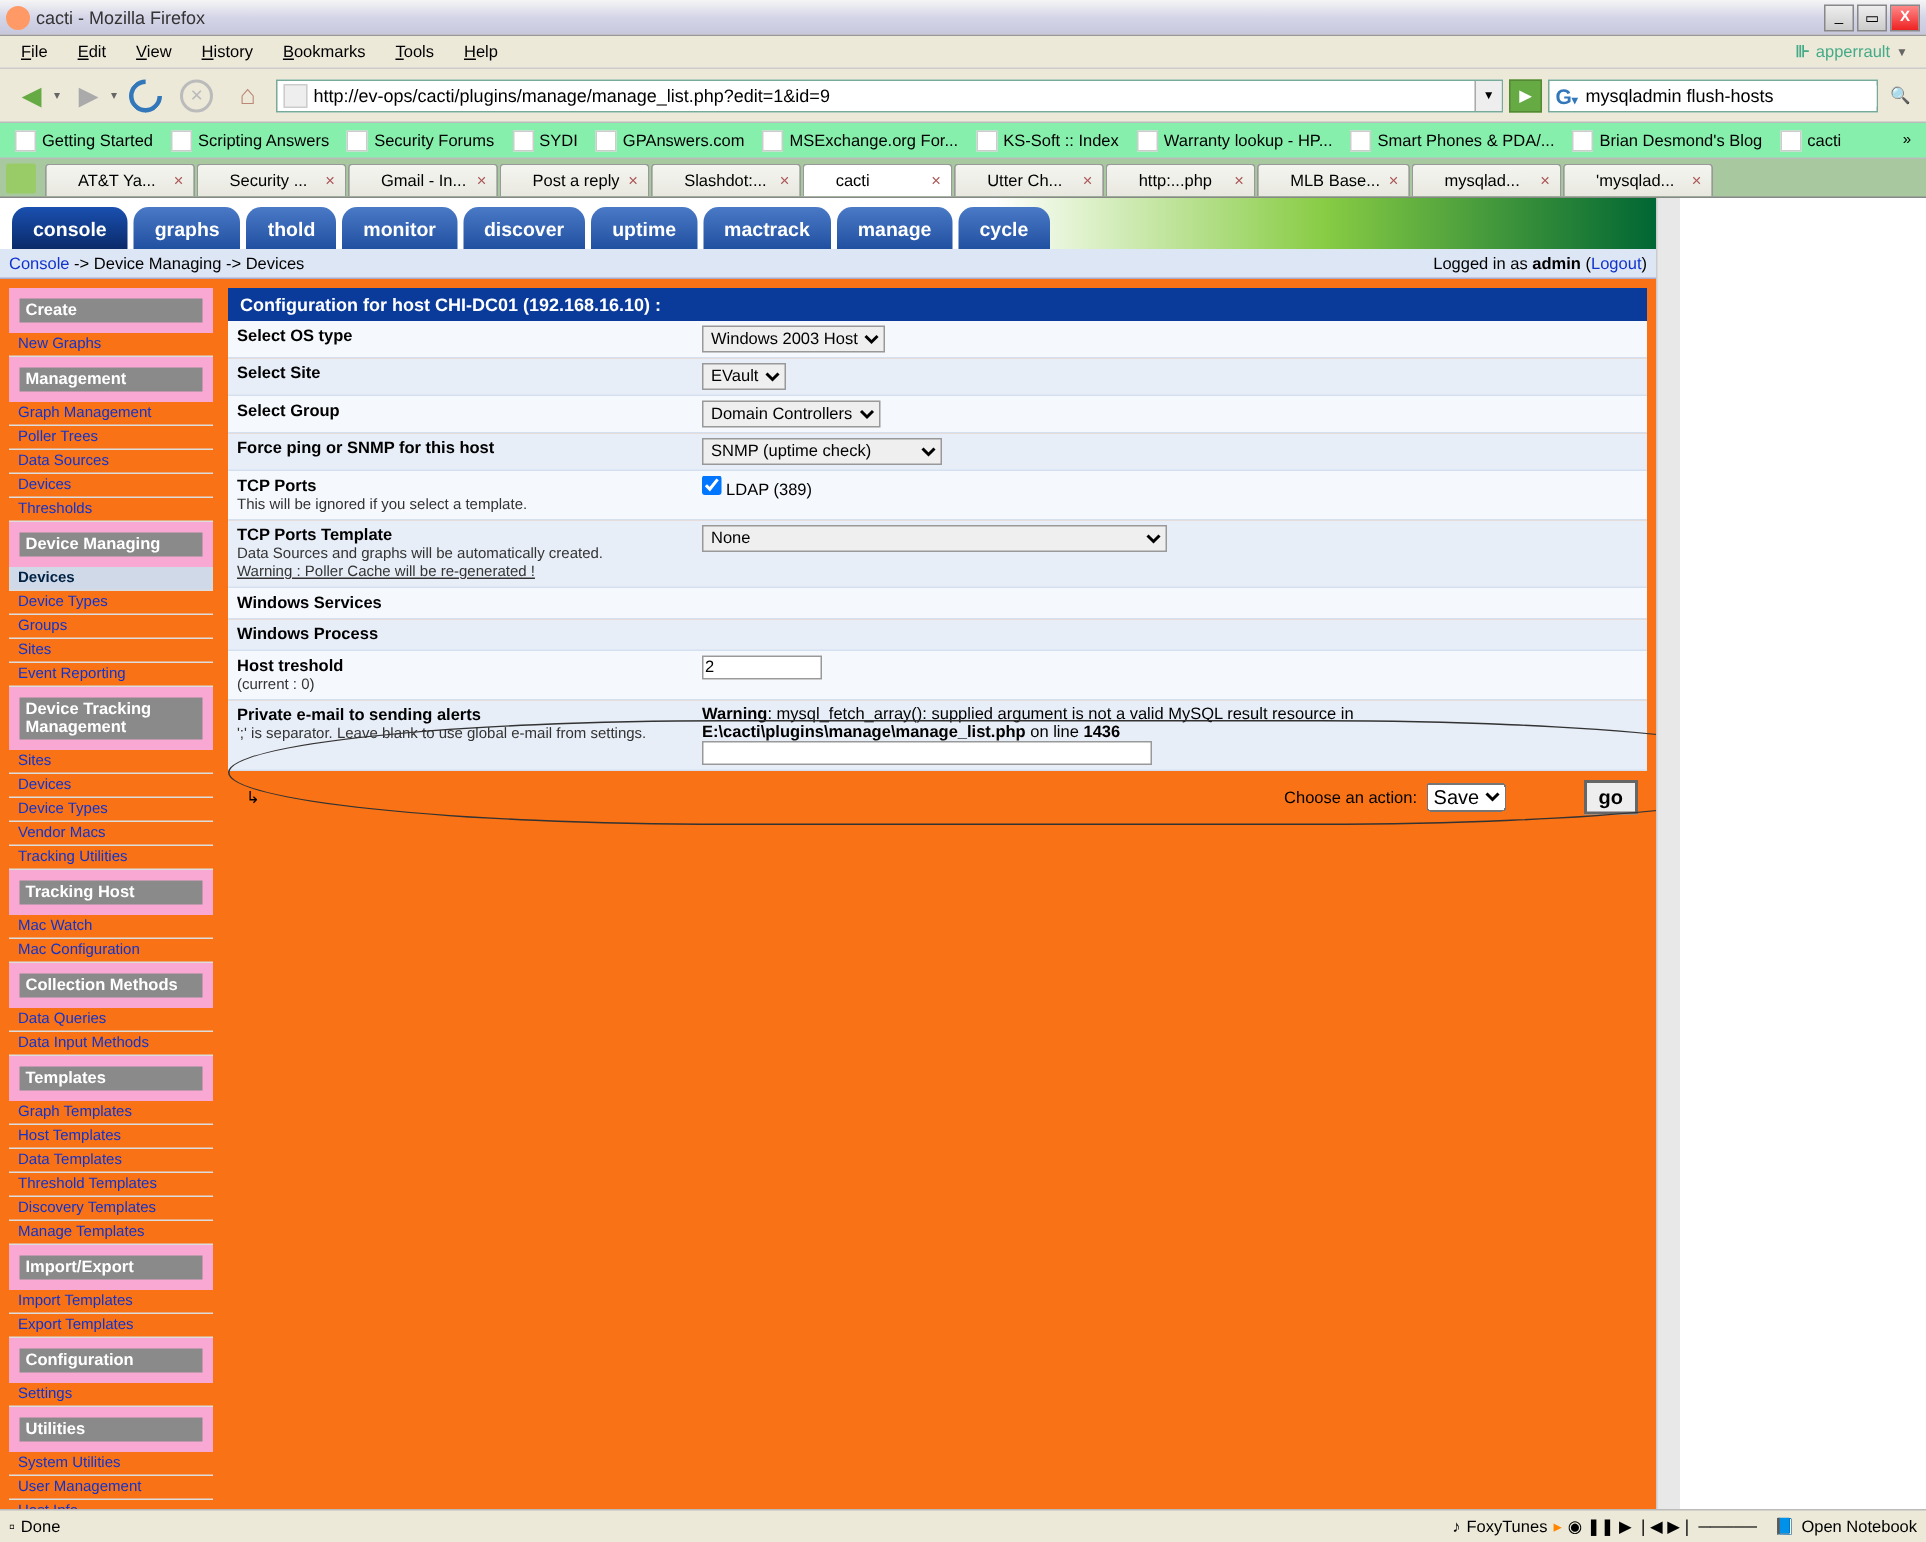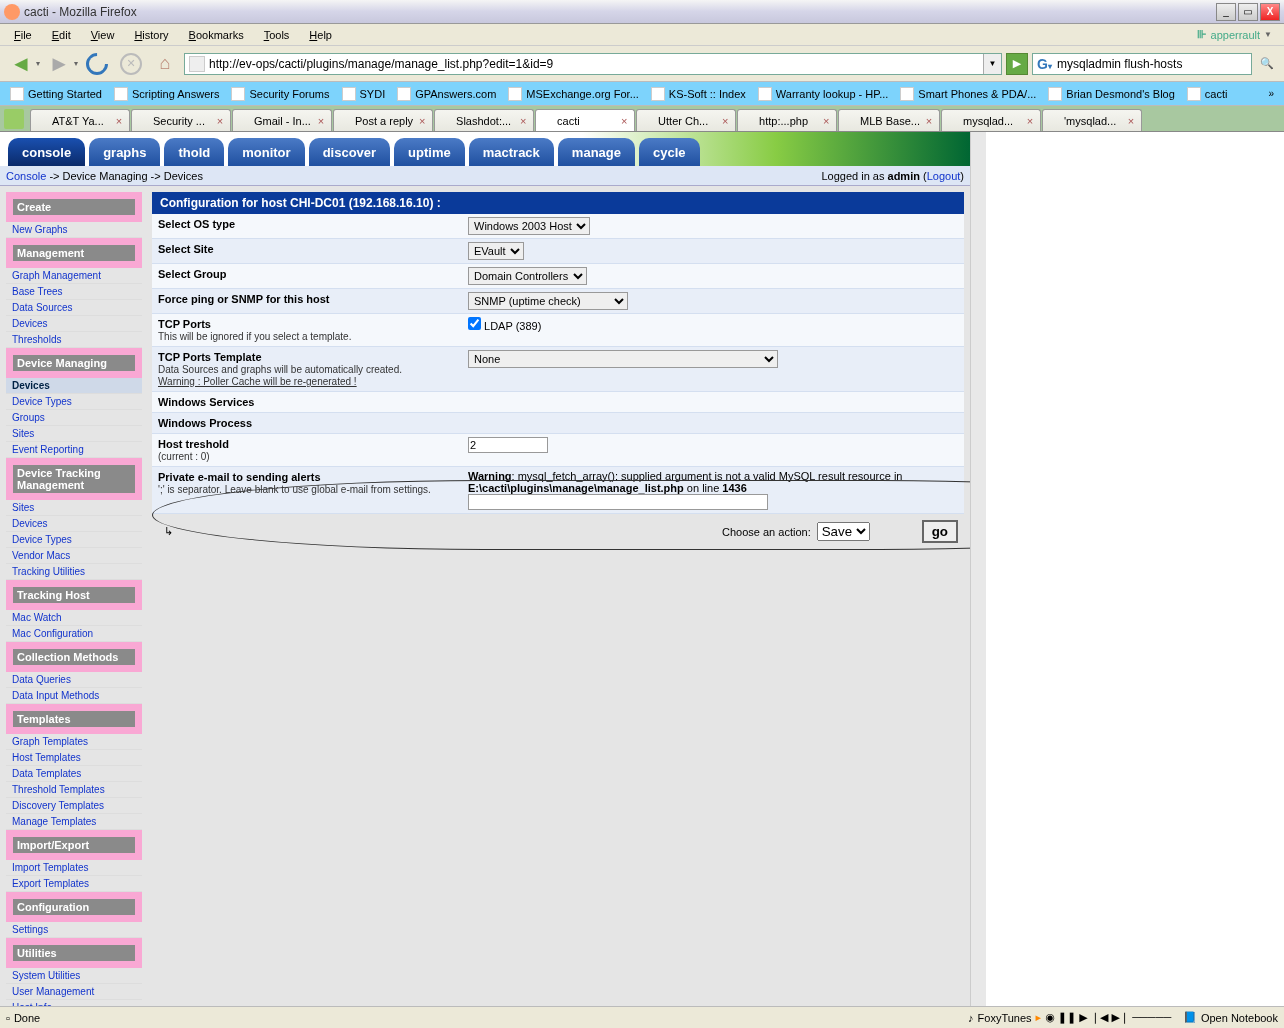--- a/index.html
+++ b/index.html
@@ -34,36 +34,36 @@
 .url-bar .page-ico { width: 16px; height: 16px; margin: 0 4px; background: #eee; border: 1px solid #ccc; }
 .url-text { flex: 1; border: none; font-size: 12px; outline: none; }
 .url-dd { width: 18px; background: #eee; height: 100%; display:flex;align-items:center;justify-content:center;font-size:8px;border-left:1px solid #aaa; }
 .go-btn { width: 22px; height: 22px; background: #6a4; display:flex;align-items:center;justify-content:center;color:#fff;border:1px solid #583; }
 .search-bar { width: 220px; height: 22px; border: 1px solid #7a9; background: #fff; display: flex; align-items: center; }
 .search-ico { width: 16px; margin: 0 4px; color: #37b; font-size: 14px; font-weight: bold; }
 .search-text { flex: 1; border: none; font-size: 12px; outline: none; }
 .search-go { width: 22px; height: 22px; display:flex;align-items:center;justify-content:center;color:#999; }
 
 
-.bookmarks-bar { height: 24px; background: #7dd3fc; display: flex; align-items: center; padding: 0 4px; border-bottom: 1px solid #bbb; overflow: hidden; white-space: nowrap; }
+.bookmarks-bar { height: 24px; background: #86efac; display: flex; align-items: center; padding: 0 4px; border-bottom: 1px solid #bbb; overflow: hidden; white-space: nowrap; }
 .bookmark { display: flex; align-items: center; gap: 4px; padding: 2px 6px; font-size: 11px; cursor: default; }
 .bookmark .bico { width: 14px; height: 14px; background: #fff; border: 1px solid #ccc; display:inline-block; }
 .bm-more { margin-left: auto; font-size: 10px; padding: 0 6px; }
 
 
 .tabs-bar { height: 26px; background: #a8c8a0; display: flex; align-items: flex-end; padding: 0 4px; border-bottom: 1px solid #888; overflow: hidden; }
 .tab { height: 22px; min-width: 100px; max-width: 130px; background: linear-gradient(to bottom,#f5f5f0,#e8e8e0); border: 1px solid #999; border-bottom: none; border-radius: 3px 3px 0 0; margin-right: 1px; display: flex; align-items: center; padding: 0 4px; gap: 3px; font-size: 11px; }
 .tab .tico { width: 14px; height: 14px; display:inline-block; }
 .tab .tx { width: 12px; height: 12px; color: #a55; font-size: 11px; text-align: center; }
 .tab.active { background: #fff; }
 .tab .tlabel { overflow: hidden; text-overflow: ellipsis; white-space: nowrap; flex: 1; }
 .tabs-first { width: 20px; height: 20px; background: #9c6; border-radius: 2px; margin-right: 6px; margin-bottom: 2px; }
 
 
-.cacti-body { background: #e5e5e5; height: calc(1028px - 24px - 22px - 36px - 24px - 26px - 22px); overflow-y: auto; width: 970px; }
+.cacti-body { background: #f97316; height: calc(1028px - 24px - 22px - 36px - 24px - 26px - 22px); overflow-y: auto; width: 1104px; }
 .scroll-wrap { display:flex; }
 .right-scroll { width: 16px; background: #e8e8e8; border-left: 1px solid #ccc; }
 .cacti-topbar { height: 34px; background: linear-gradient(to right, #fff 60%, #8c4 80%, #063 100%); display: flex; align-items: flex-end; padding-left: 8px; position: relative; }
 .cacti-tab { height: 28px; padding: 0 14px; border-radius: 10px 10px 0 0; display: flex; align-items: center; font-weight: bold; font-size: 13px; margin-right: 4px; color: #fff; background: linear-gradient(to bottom, #4a7ac6, #2050a0); cursor: pointer; }
 .cacti-tab.active { background: linear-gradient(to bottom, #1a50b0, #0a2a6a); }
 .breadcrumb-row { height: 20px; background: #dde6f5; display: flex; align-items: center; padding: 0 6px; font-size: 11px; justify-content: space-between; border-bottom: 1px solid #aac; }
 .breadcrumb-row a { color: #13c; text-decoration: none; }
 .main-layout { display: flex; padding: 6px; gap: 10px; }
 .left-nav { width: 136px; }
 .nav-section-hdr { background: #8a8a8a; color: #fff; font-weight: bold; padding: 2px 4px; font-size: 11px; border: 7px solid #f9a8d4; }
@@ -290,21 +290,21 @@
       (<a href="#">Logout</a>)
     </span>
   </div>
 
   <div class="main-layout">
     <div class="left-nav" id="left-nav">
           <div class="nav-section-hdr">Create</div>
           <a href="#" class="nav-link">New Graphs</a>
           <div class="nav-section-hdr">Management</div>
           <a href="#" class="nav-link">Graph Management</a>
-          <a href="#" class="nav-link">Base Trees</a>
+          <a href="#" class="nav-link">Poller Trees</a>
           <a href="#" class="nav-link">Data Sources</a>
           <a href="#" class="nav-link">Devices</a>
           <a href="#" class="nav-link">Thresholds</a>
           <div class="nav-section-hdr">Device Managing</div>
           <a href="#" class="nav-link sel">Devices</a>
           <a href="#" class="nav-link">Device Types</a>
           <a href="#" class="nav-link">Groups</a>
           <a href="#" class="nav-link">Sites</a>
           <a href="#" class="nav-link">Event Reporting</a>
           <div class="nav-section-hdr">Device Tracking Management</div>

